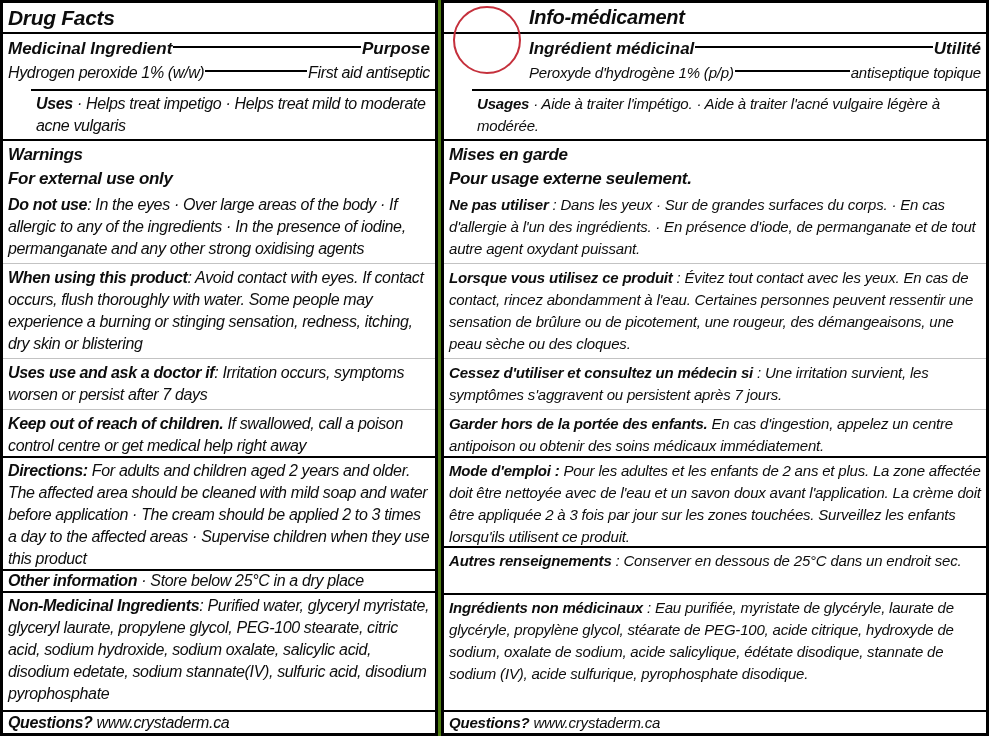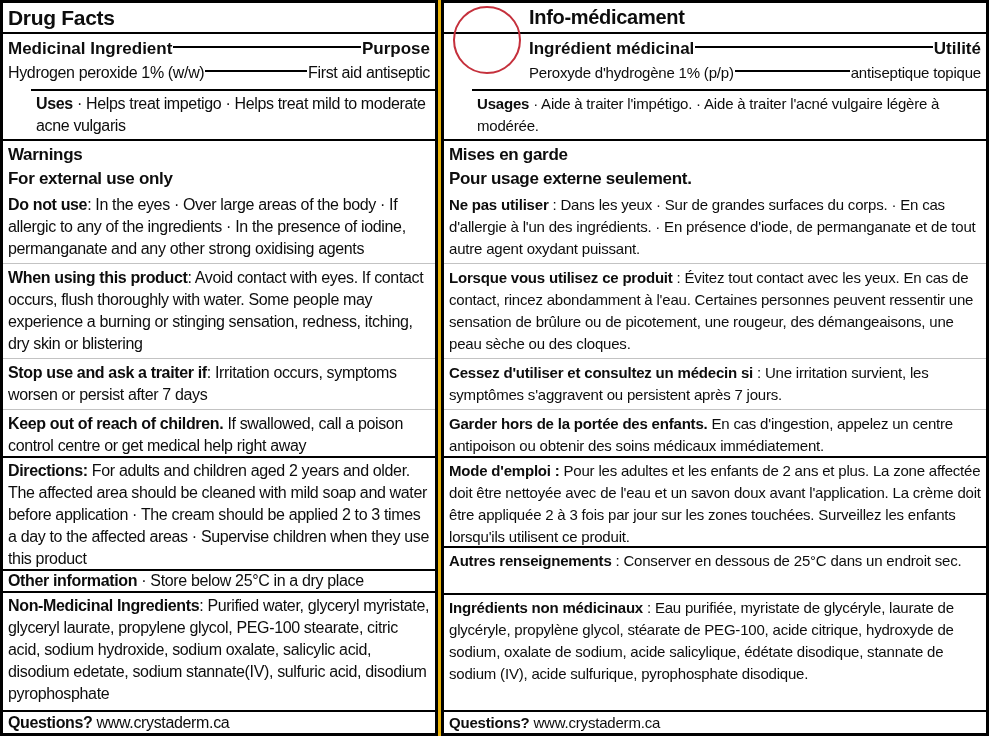--- a/index.html
+++ b/index.html
@@ -1,23 +1,24 @@
 <!DOCTYPE html>
 <html><head>
 <meta charset="utf-8">
 <style>
   html,body{margin:0;padding:0;background:#fff;}
   #label{
     position:relative;
     width:989px;height:736px;
-    background:#eab308;
+    background:#4d7c0f;
     font-family:"Liberation Sans", sans-serif;
     color:#0d0d0d;
     display:flex;
     box-sizing:border-box;
+    font-style:italic;
   }
   .col{
     box-sizing:border-box;
     border:3px solid #000;
     background:#fff;
     display:flex;
     flex-direction:column;
     overflow:hidden;
   }
   .col-left{width:438px;margin-right:3px;}
@@ -98,21 +99,21 @@
       <div class="sec-head">For external use only</div>
       <div class="para">
         <b>Do not use</b><span>: In the eyes · Over large areas of the body · If allergic to any of the ingredients · In the presence of iodine, permanganate and any other strong oxidising agents</span>
       </div>
       <div class="hairline"></div>
       <div class="para">
         <b>When using this product</b><span>: Avoid contact with eyes. If contact occurs, flush thoroughly with water. Some people may experience a burning or stinging sensation, redness, itching, dry skin or blistering</span>
       </div>
       <div class="hairline"></div>
       <div class="para">
-        <b>Stop use and ask a traiter if</b><span>: Irritation occurs, symptoms worsen or persist after 7 days</span>
+        <b>Uses use and ask a doctor if</b><span>: Irritation occurs, symptoms worsen or persist after 7 days</span>
       </div>
       <div class="hairline"></div>
       <div class="para">
         <b>Keep out of reach of children.</b><span> If swallowed, call a poison control centre or get medical help right away</span>
       </div>
     </div>
 
     <div class="sec h-dir-l body-l">
       <b>Directions:</b><span> For adults and children aged 2 years and older. The affected area should be cleaned with mild soap and water before application · The cream should be applied 2 to 3 times a day to the affected areas · Supervise children when they use this product</span>
     </div>

